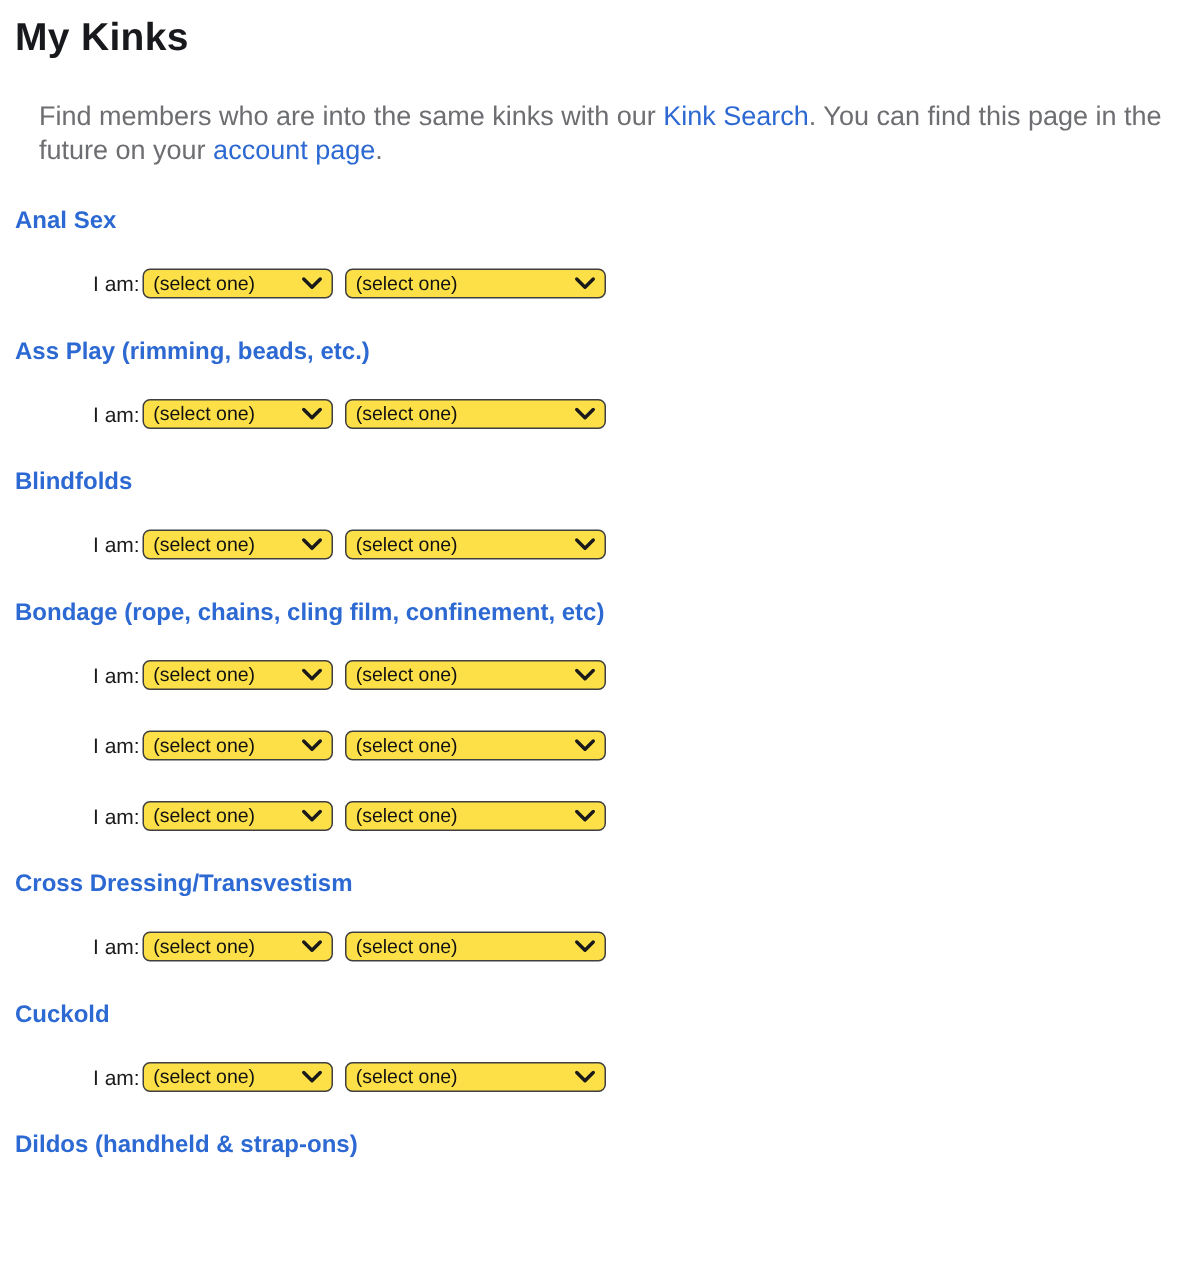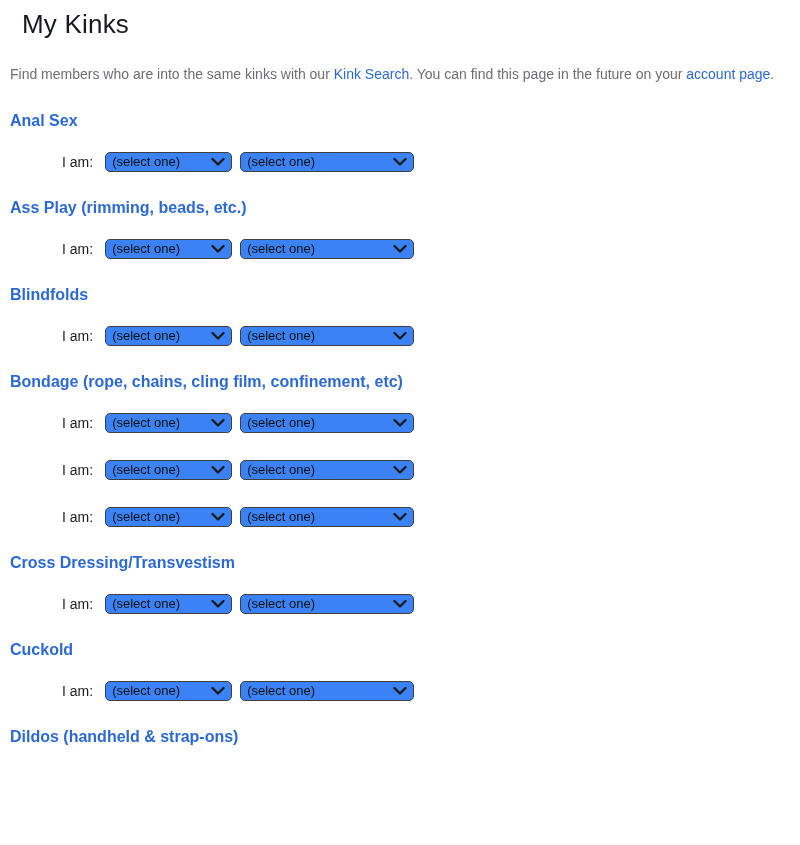--- a/index.html
+++ b/index.html
@@ -14,29 +14,29 @@
     padding: 0;
     background: #ffffff;
     font-family: "Liberation Sans", "DejaVu Sans", sans-serif;
   }
   .page {
     width: 800px;
     min-height: 845px;
     padding: 9px 10px 10px 10px;
   }
   h1.page-title {
-    margin: 0 0 26px 12px;
+    margin: 0 0 26px 0;
     font-size: 26px;
-    font-weight: 400;
+    font-weight: 700;
     letter-spacing: 0.2px;
     color: var(--heading-color);
   }
   p.intro {
-    margin: 0 0 28px 0;
-    font-size: 14px;
+    margin: 0 0 28px 16px;
+    font-size: 18px;
     line-height: 1.25;
     color: var(--muted-color);
   }
   a.text-link {
     color: var(--link-color);
     text-decoration: none;
     cursor: pointer;
   }
   .kink-section { margin: 0; }
   a.kink-link {
@@ -51,39 +51,39 @@
   .kink-row {
     display: flex;
     align-items: center;
     margin-left: 52px;
     margin-bottom: 27px;
     height: 20px;
   }
   .iam-label {
     font-size: 14px;
     color: #1b1b1b;
-    margin-right: 12px;
+    margin-right: 2px;
     white-space: nowrap;
   }
   .select-wrap {
     position: relative;
     display: inline-block;
     height: 20px;
   }
   .select-wrap + .select-wrap { margin-left: 8px; }
   .select-wrap select {
     -webkit-appearance: none;
     -moz-appearance: none;
     appearance: none;
     height: 20px;
     width: 100%;
     font-family: "Liberation Sans", "DejaVu Sans", sans-serif;
     font-size: 13px;
     color: #111;
-    background: #3b82f6;
+    background: #fde047;
     border: 1px solid var(--select-border);
     border-radius: 5px;
     padding: 0 22px 1px 6px;
     line-height: 18px;
     cursor: pointer;
   }
   .select-wrap.narrow { width: 127px; }
   .select-wrap.wide   { width: 174px; }
   .select-wrap .chevron {
     position: absolute;

